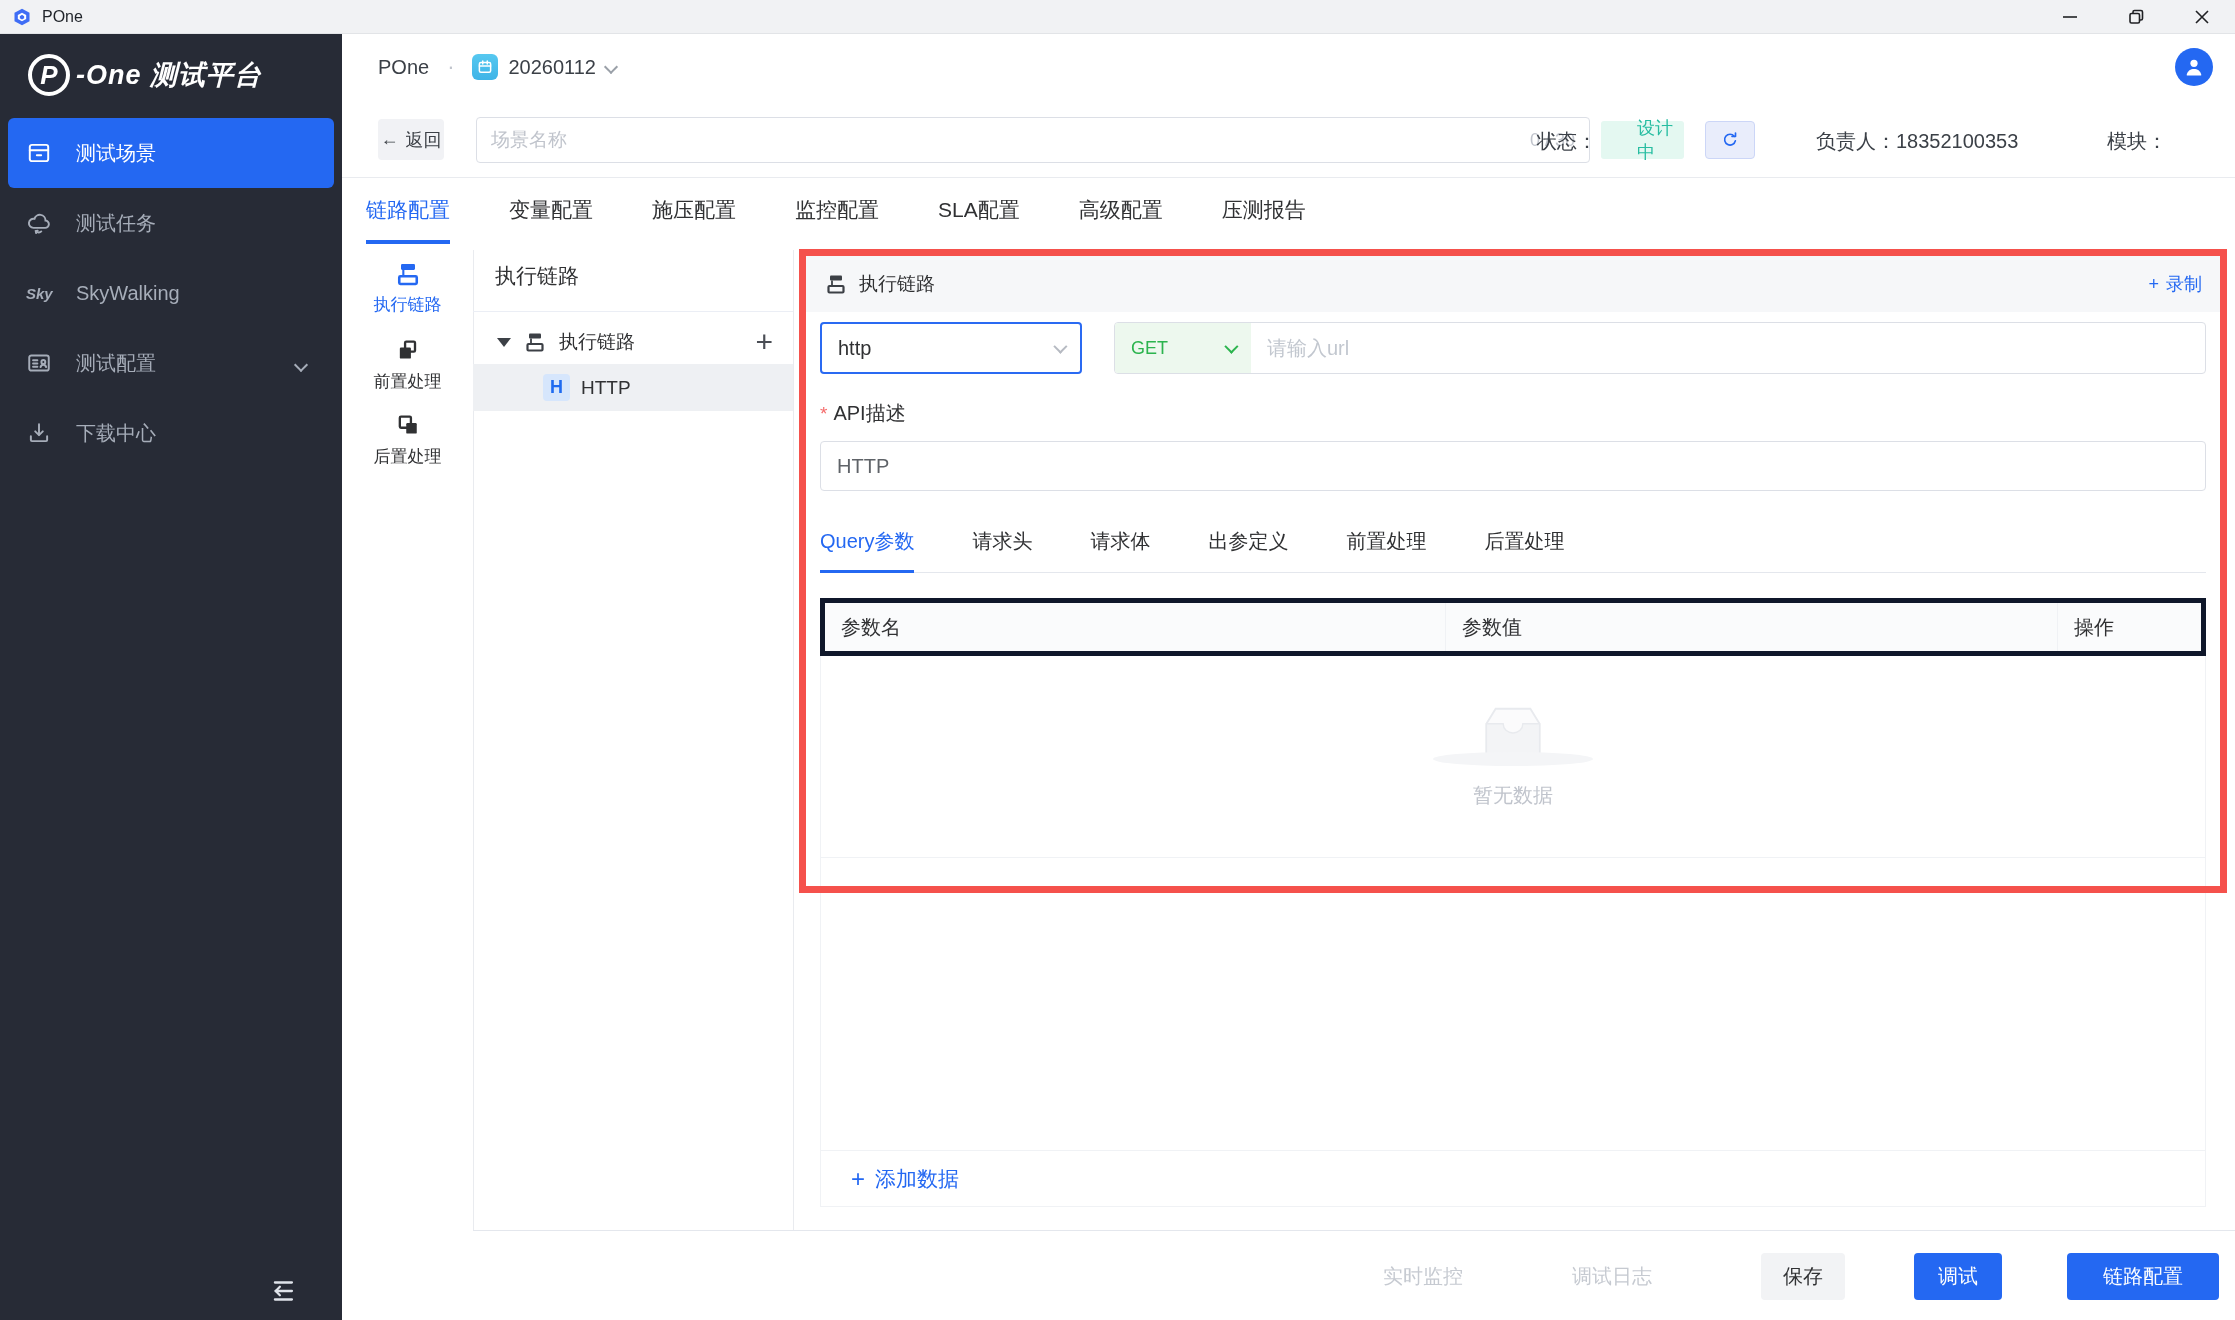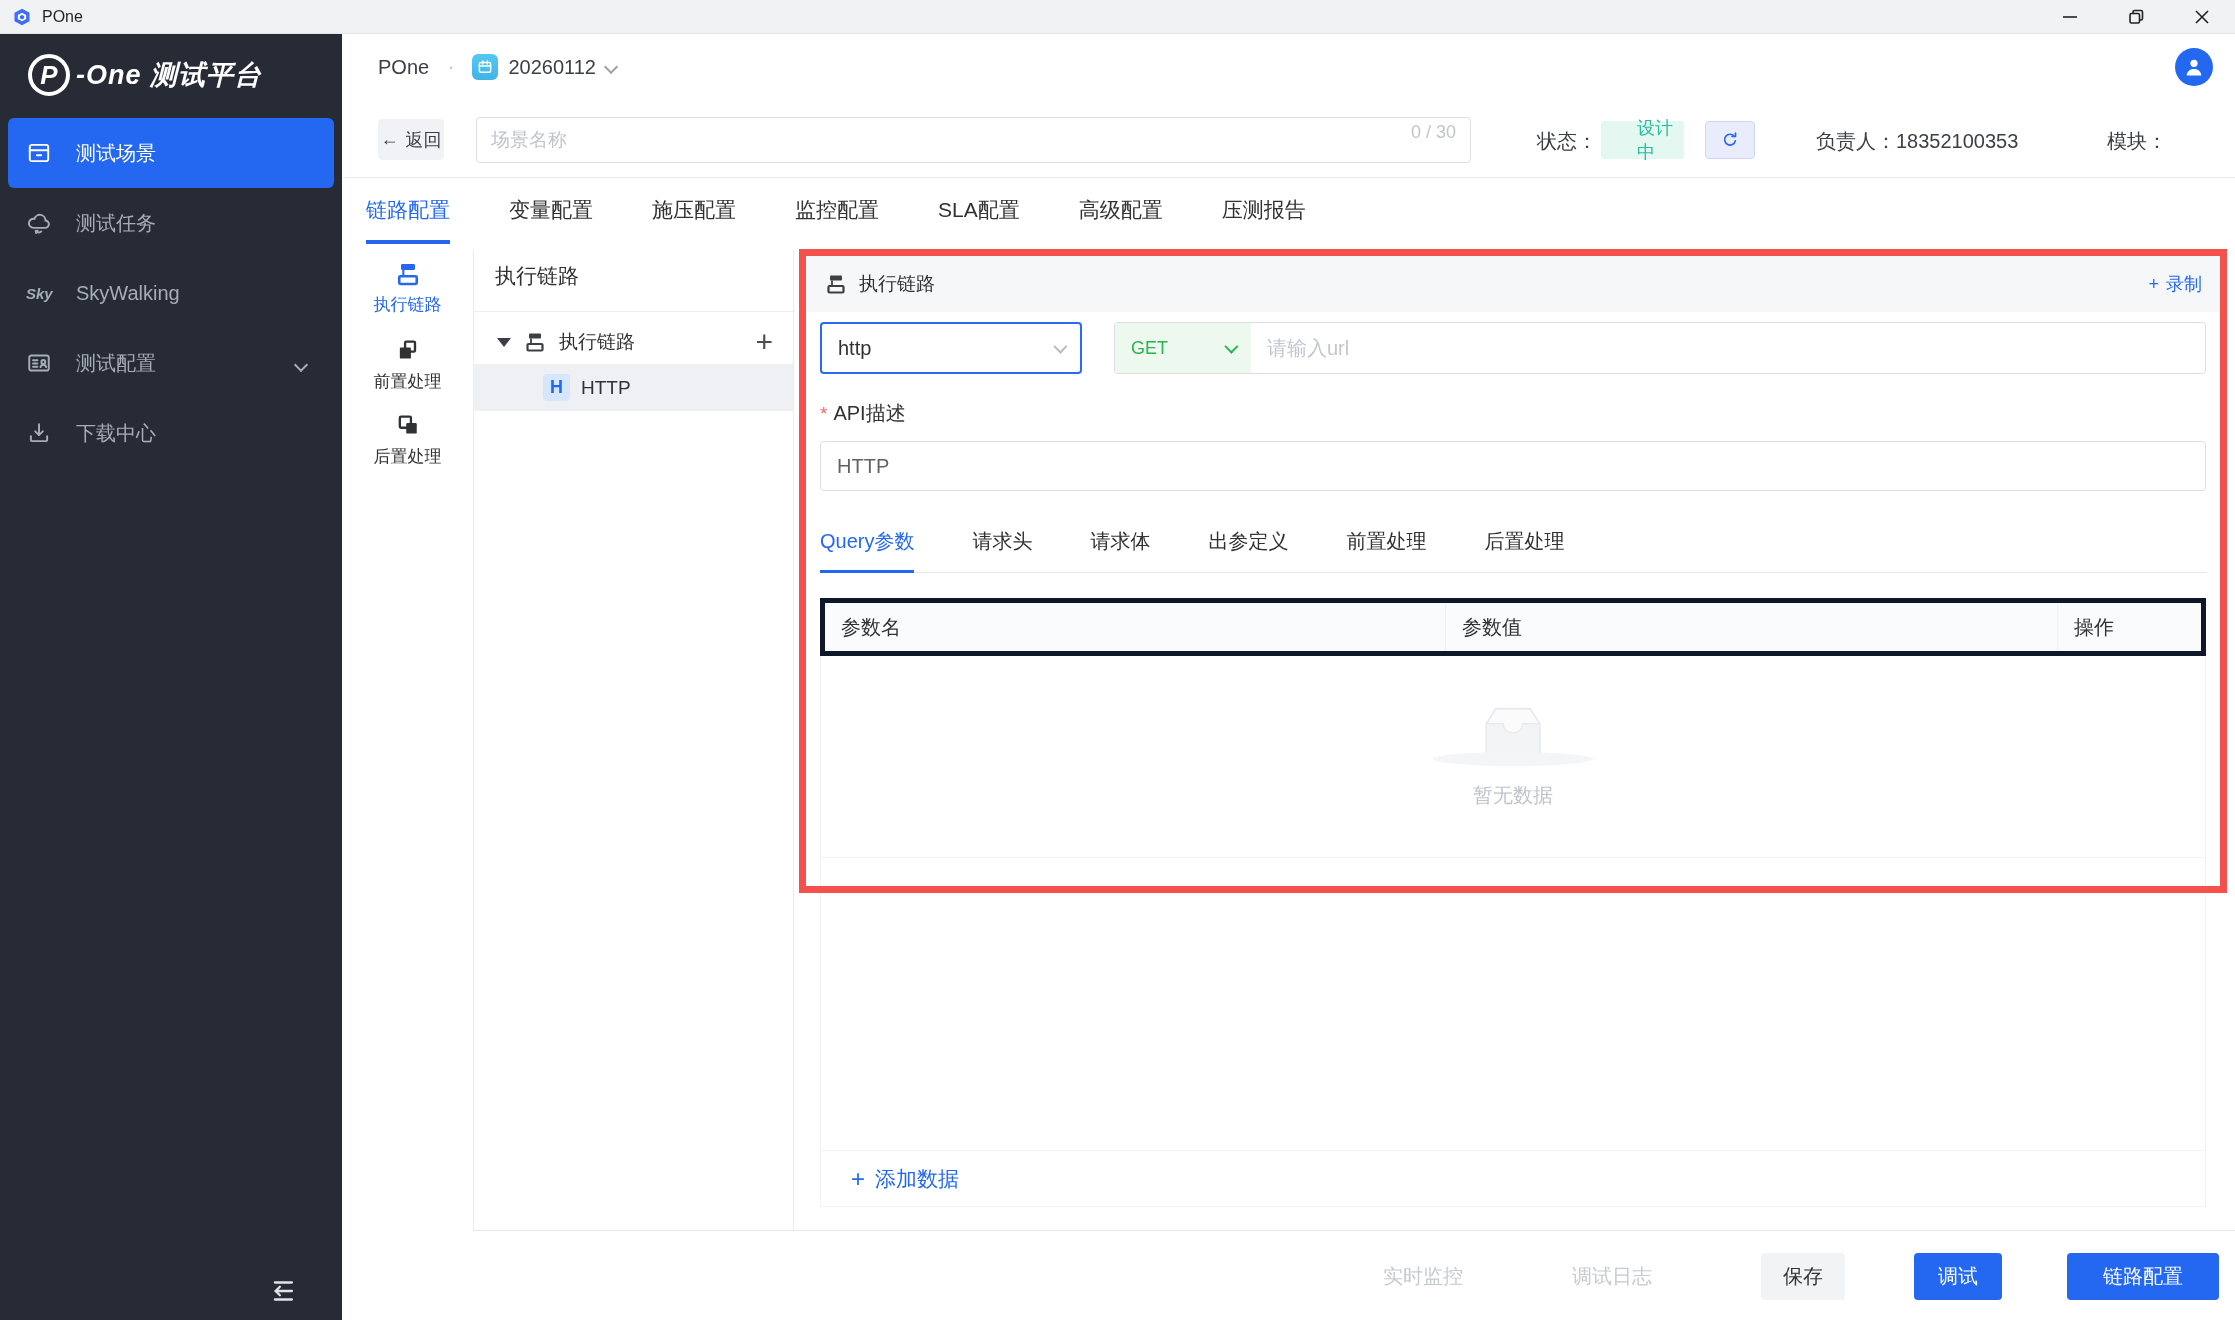--- a/index.html
+++ b/index.html
@@ -33,21 +33,21 @@
   
   .header { left:342px; top:34px; width:1893px; height:66px; background:#fff; display:flex; align-items:center; }
   .crumb { display:flex; align-items:center; margin-left:36px; gap:18px; font-size:20px; color:#3b4047; }
   .crumb .sep { color:#c0c4cc; font-size:22px; }
   .scen-ico { width:26px; height:26px; border-radius:6px; background:linear-gradient(180deg,#56c8f0,#3fb4e7); display:flex; align-items:center; justify-content:center; }
   .scen-tab { display:flex; align-items:center; gap:10px; cursor:pointer; }
   .avatar { position:absolute; right:22px; top:14px; width:38px; height:38px; border-radius:50%; background:#2468f2; display:flex; align-items:center; justify-content:center; cursor:pointer; }
 
   
   .back-btn { left:378px; top:119px; width:66px; height:41px; background:#f1f2f5; border-radius:4px; display:flex; align-items:center; justify-content:center; gap:7px; font-size:18px; color:#3c4046; cursor:pointer; }
-  .scene-input { left:476px; top:117px; width:995px; height:46px; border:1px solid #dcdfe6; border-radius:4px; background:#fff; display:flex; padding:4px 14px; }
+  .scene-input { left:476px; top:117px; width:1114px; height:46px; border:1px solid #dcdfe6; border-radius:4px; background:#fff; display:flex; align-items:center; padding:4px 14px; }
   .scene-input input { flex:1; border:none; outline:none; font-size:19px; color:#303133; background:transparent; }
   .scene-input input::placeholder { color:#c0c4cc; }
   .counter { color:#c0c4cc; font-size:18px; margin-left:10px; }
   .status-lbl { left:1537px; top:128px; font-size:20px; color:#3b4047; }
   .status-badge { left:1601px; top:121px; width:83px; height:38px; background:#e4f8f1; color:#27bda1; font-size:18px; display:flex; align-items:center; justify-content:center; border-radius:3px;padding-left:36px; }
   .refresh-btn { left:1705px; top:121px; width:50px; height:38px; background:#e9edfb; border:1px solid #ccd6f7; border-radius:4px; display:flex; align-items:center; justify-content:center; color:#2468f2; cursor:pointer; }
   .owner { left:1816px; top:128px; font-size:20px; color:#3b4047; }
   .module { left:2107px; top:128px; font-size:20px; color:#3b4047; }
   .toolbar-line { left:342px; top:177px; width:1893px; height:1px; background:#e9ebef; }
 

